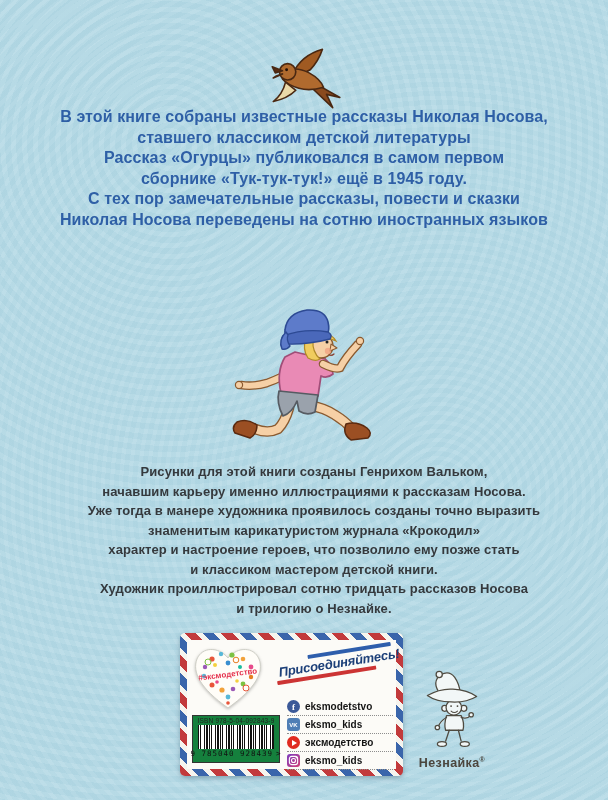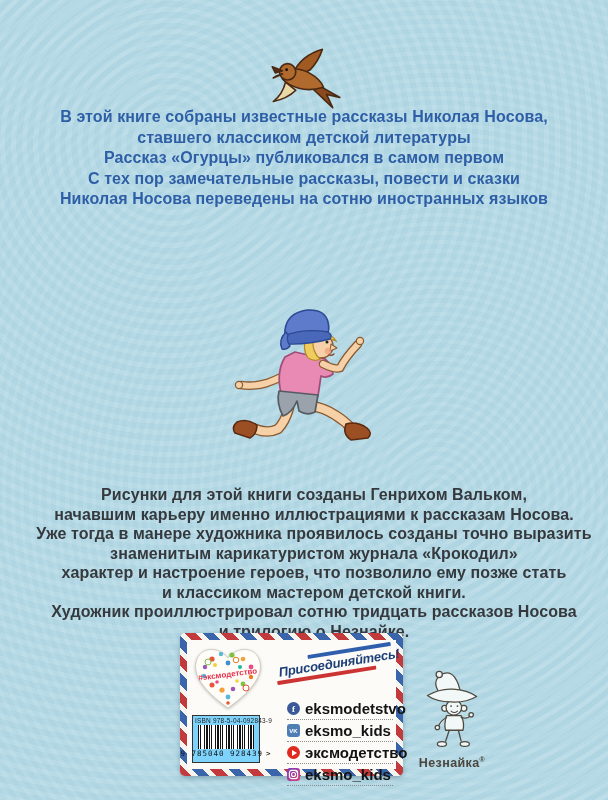--- a/index.html
+++ b/index.html
@@ -10,44 +10,44 @@
     background-image:
       repeating-radial-gradient(circle at 28% 18%, rgba(255,255,255,.07) 0 5px, rgba(125,175,195,.05) 5px 11px),
       repeating-radial-gradient(circle at 72% 62%, rgba(255,255,255,.06) 0 4px, rgba(125,175,195,.04) 4px 9px);
   }
   
   .bird{position:absolute;left:262px;top:46px;width:84px;height:64px;}
   
   .para{position:absolute;left:0;right:0;text-align:center;font-weight:bold;}
   .para .line{white-space:nowrap;}
   .intro{top:107px;font-size:16px;line-height:20.5px;color:#2e5fa6;letter-spacing:.1px;}
-  .illus{top:485px;font-size:16px;line-height:19.5px;color:#35393d;letter-spacing:.1px;margin-left:20px;}
+  .illus{top:462px;font-size:13px;line-height:19.5px;color:#35393d;letter-spacing:.1px;margin-left:20px;}
   
   .boy{position:absolute;left:229px;top:308px;width:146px;height:140px;}
   
   .sticker{
     position:absolute;left:180px;top:633px;width:223px;height:143px;
     border-radius:5px;box-sizing:border-box;
     background:repeating-linear-gradient(45deg,#c23a3c 0 8px,#f6f4ee 8px 13px,#3a65ab 13px 21px,#f6f4ee 21px 26px);
     box-shadow:0 2px 5px rgba(40,70,90,.35);
   }
   .sticker-inner{position:absolute;left:7px;top:7px;right:7px;bottom:7px;background:#fcfbf7;}
   .heart-badge{position:absolute;left:1px;top:0px;width:80px;height:74px;filter:drop-shadow(0 1px 1.5px rgba(0,0,0,.25));}
   .join{position:absolute;left:88px;top:11px;width:118px;transform:rotate(-9deg);}
   .join-bar-top{height:4px;background:#2e5eac;margin-left:34px;border-radius:1px;}
   .join-text{display:block;white-space:nowrap;font-size:13px;font-weight:bold;font-style:italic;color:#1c3f78;padding:1px 0 0 3px;letter-spacing:-.2px;}
   .join-bar-bottom{height:4px;background:#cc3434;margin-right:18px;border-radius:1px;margin-top:1px;}
-  .barcode{position:absolute;left:5px;top:75px;width:68px;height:48px;border:1px solid #333;background:#7dd3fc;box-sizing:border-box;padding:1px 2px;}
+  .barcode{position:absolute;left:5px;top:75px;width:88px;height:48px;border:1px solid #333;background:#15803d;box-sizing:border-box;padding:1px 2px;}
   .isbn-label{font-size:6.5px;color:#222;text-align:center;white-space:nowrap;letter-spacing:.2px;}
   .bars{height:24px;margin:1px 3px 0 3px;
     background-image:repeating-linear-gradient(90deg,#111 0 1px,#fff 1px 2px,#111 2px 3px,#fff 3px 6px,#111 6px 7px,#fff 7px 8px,#111 8px 10px,#fff 10px 11px);}
   .digits{display:flex;justify-content:center;gap:3px;font-family:"DejaVu Sans Mono",monospace;font-size:7.5px;color:#111;letter-spacing:1px;white-space:nowrap;}
   .social{position:absolute;left:100px;top:58px;width:106px;}
   .social-row{display:flex;align-items:center;gap:5px;padding:2px 0;border-bottom:1px dotted #8d8d8d;}
-  .handle{font-size:15px;font-weight:bold;color:#141414;white-space:nowrap;}
+  .handle{font-size:10px;font-weight:bold;color:#141414;white-space:nowrap;}
   .sicon{width:13px;height:13px;display:flex;align-items:center;justify-content:center;color:#fff;flex:0 0 13px;}
   .sicon.fb{background:#3b5998;border-radius:50%;font-size:9px;font-weight:bold;font-family:"Liberation Serif",serif;}
   .sicon.vk{background:#4f7eb5;border-radius:3px;font-size:6px;font-weight:bold;}
   .sicon.yt{background:#e02a20;border-radius:50%;}
   .sicon.yt .tri{width:0;height:0;border-left:5px solid #fff;border-top:3.5px solid transparent;border-bottom:3.5px solid transparent;margin-left:1px;}
   .sicon.ig{background:linear-gradient(135deg,#7b3bc0,#d34076);border-radius:3px;}
   
   .neznaika{position:absolute;left:410px;top:670px;width:84px;text-align:center;}
   .nz-label{font-size:12.5px;font-weight:bold;color:#4c463e;letter-spacing:.4px;white-space:nowrap;margin-top:-2px;}
   .nz-label sup{font-size:7px;}
@@ -67,20 +67,21 @@
       <path d="M10 20 L20 24 L13 26 Z" fill="#5a2c10"></path>
       <path d="M11 31 L20 27 L14 29 Z" fill="#5a2c10"></path>
     </g>
     <circle cx="24" cy="23" r="1.4" fill="#241008"></circle>
   </svg>
 
   <div class="para intro">
     <div class="line">В этой книге собраны известные рассказы Николая Носова,</div>
     <div class="line">ставшего классиком детской литературы</div>
     <div class="line">Рассказ «Огурцы» публиковался в самом первом</div>
+    <div class="line">сборнике «Тук-тук-тук!» ещё в 1945 году.</div>
     <div class="line">С тех пор замечательные рассказы, повести и сказки</div>
     <div class="line">Николая Носова переведены на сотню иностранных языков</div>
   </div>
 
   <svg class="boy" viewBox="0 0 146 140" aria-hidden="true">
 
     <path d="M74 58 Q52 70 38 75 Q24 79 12 77" fill="none" stroke="#8a5a30" stroke-width="8.6" stroke-linecap="round"></path>
     <path d="M74 58 Q52 70 38 75 Q24 79 12 77" fill="none" stroke="#f6d0a6" stroke-width="6" stroke-linecap="round"></path>
 
     <path d="M76 96 Q96 100 106 107 Q116 113 123 121" fill="none" stroke="#8a5a30" stroke-width="10.6" stroke-linecap="round"></path>

